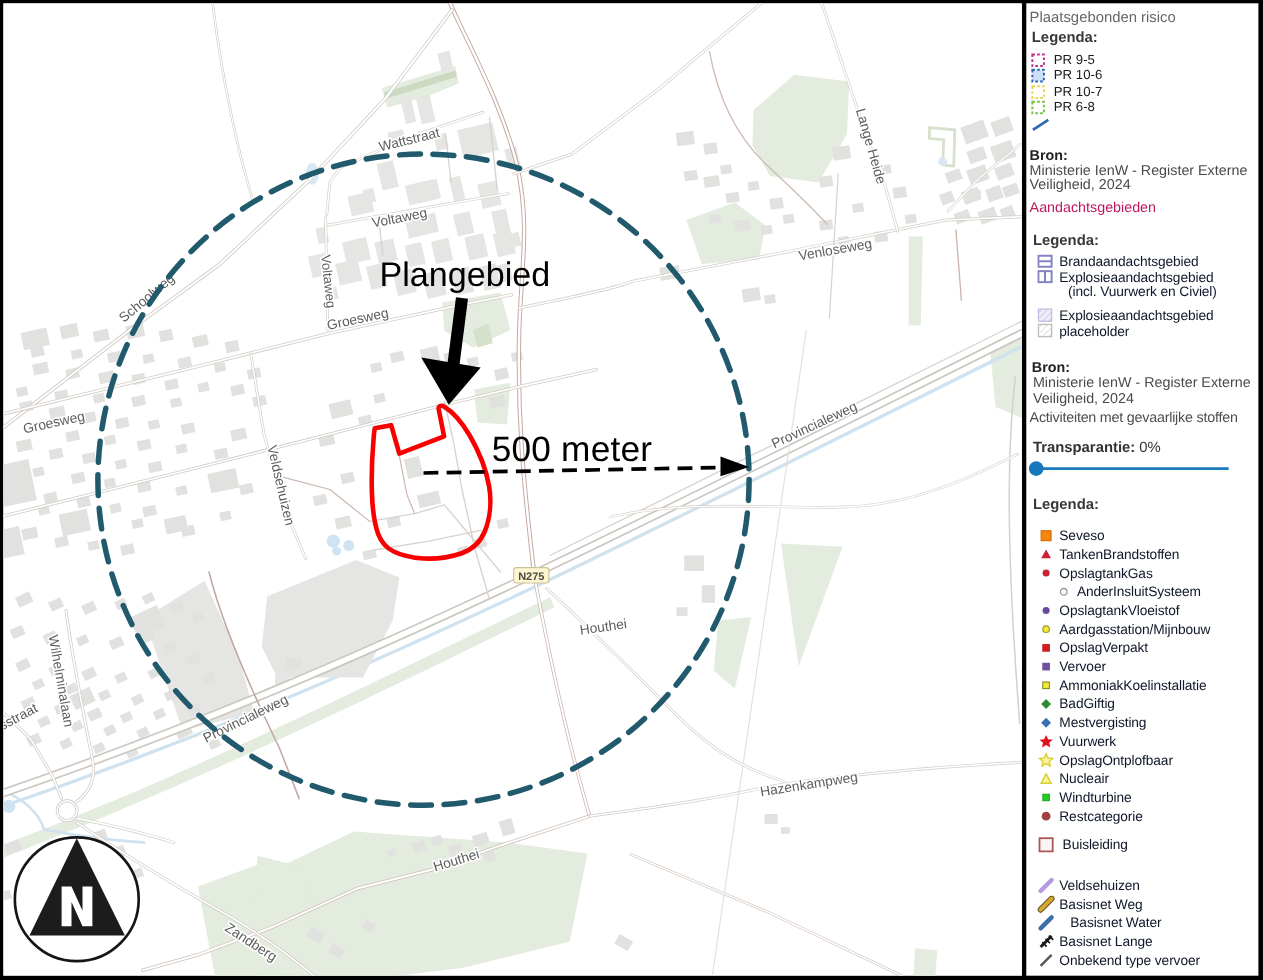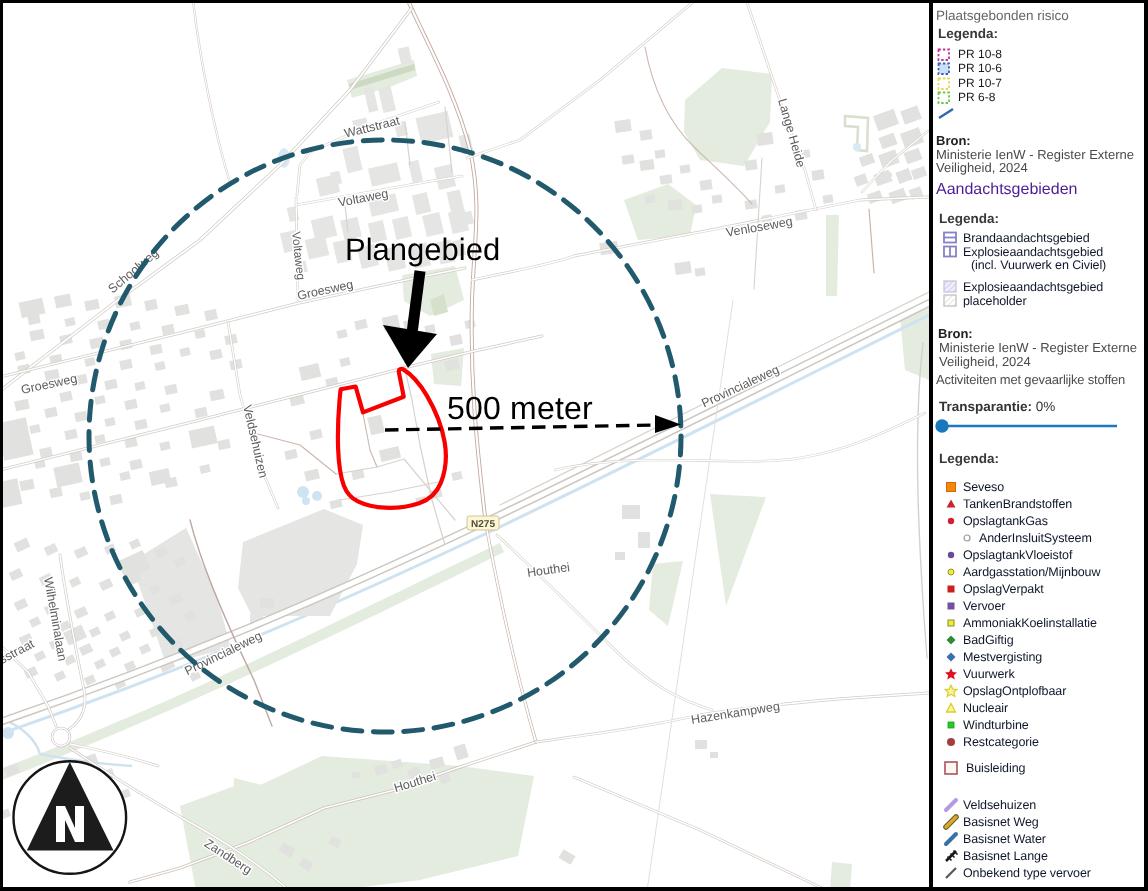--- a/index.html
+++ b/index.html
@@ -409,21 +409,21 @@
         </g>
 </svg></div>
 
 <div id="panel">
       <div style="position:absolute;left:3px;top:5px;font-size:13.5px;color:#666">Plaatsgebonden risico</div>
 <div style="position:absolute;left:5px;top:23px;font-size:13.5px;font-weight:bold;color:#383838">Legenda:</div>
 
 <svg style="position:absolute;left:4px;top:45px" width="14" height="14">
         <rect x="1.5" y="1.5" width="10.5" height="10.5" fill="#ffffff" stroke="#c0308c" stroke-width="1.8" stroke-dasharray="2.4 2"></rect>
       </svg>
-      <div class="t12" style="position:absolute;left:25px;top:44px">PR 10-8</div>
+      <div class="t12" style="position:absolute;left:25px;top:44px">PR 9-5</div>
 
 <svg style="position:absolute;left:4px;top:59px" width="14" height="14">
         <rect x="1.5" y="1.5" width="10.5" height="10.5" fill="#ccdff5" stroke="#2e63b8" stroke-width="1.8" stroke-dasharray="2.4 2"></rect>
       </svg>
       <div class="t12" style="position:absolute;left:25px;top:58px">PR 10-6</div>
 
 <svg style="position:absolute;left:4px;top:73.5px" width="14" height="14">
         <rect x="1.5" y="1.5" width="10.5" height="10.5" fill="#ffffff" stroke="#e3d84e" stroke-width="1.8" stroke-dasharray="2.4 2"></rect>
       </svg>
       <div class="t12" style="position:absolute;left:25px;top:72.5px">PR 10-7</div>
@@ -432,21 +432,21 @@
         <rect x="1.5" y="1.5" width="10.5" height="10.5" fill="#ffffff" stroke="#6cc53e" stroke-width="1.8" stroke-dasharray="2.4 2"></rect>
       </svg>
       <div class="t12" style="position:absolute;left:25px;top:86.5px">PR 6-8</div>
 
 <svg style="position:absolute;left:4px;top:102px" width="22" height="16">
         <path d="M2,13 L16,4" stroke="#3068b0" stroke-width="2.4"></path>
       </svg>
 <div style="position:absolute;left:3px;top:130px;font-size:13px;font-weight:bold;color:#222">Bron:</div>
 <div style="position:absolute;left:3px;top:144px;font-size:13px;color:#4a4a4a;white-space:nowrap">Ministerie IenW - Register Externe</div>
 <div style="position:absolute;left:3px;top:157px;font-size:13px;color:#4a4a4a">Veiligheid, 2024</div>
-<div style="position:absolute;left:3px;top:178px;font-size:16px;color:#4c1d95">Aandachtsgebieden</div>
+<div style="position:absolute;left:3px;top:178px;font-size:13px;color:#be185d">Aandachtsgebieden</div>
 <div style="position:absolute;left:6px;top:208px;font-size:13.5px;font-weight:bold;color:#383838">Legenda:</div>
 
 <div style="position:absolute;left:0;top:226px;width:100%;height:18px">
         <svg style="position:absolute;left:10px;top:1px" width="16" height="16">
           <rect x="1" y="2.5" width="12" height="10" fill="none" stroke="#8583c4" stroke-width="1.8"></rect>
           <line x1="1" y1="7.5" x2="13" y2="7.5" stroke="#8583c4" stroke-width="1.8"></line>
         </svg>
         <span class="t13" style="position:absolute;left:30px;top:2px;white-space:nowrap">Brandaandachtsgebied</span>
       </div>
 
@@ -627,21 +627,21 @@
           <path d="M3,13 L13,3" stroke="#6a5a20" stroke-width="5.5" stroke-linecap="round"></path>
           <path d="M3,13 L13,3" stroke="#d6a830" stroke-width="3.5" stroke-linecap="round"></path>
         </svg>
         <span class="t13" style="position:absolute;left:30px;top:2px;white-space:nowrap">Basisnet Weg</span>
       </div>
 
 <div style="position:absolute;left:0;top:827px;width:100%;height:18px">
         <svg style="position:absolute;left:10px;top:1px" width="16" height="16">
           <path d="M3,13 L13,3" stroke="#3a6fa8" stroke-width="4" stroke-linecap="round"></path>
         </svg>
-        <span class="t13" style="position:absolute;left:30px;top:2px;white-space:nowrap">Basisnet Water</span>
+        <span class="t13" style="position:absolute;left:40px;top:2px;white-space:nowrap">Basisnet Water</span>
       </div>
 
 <div style="position:absolute;left:0;top:844px;width:100%;height:18px">
         <svg style="position:absolute;left:10px;top:1px" width="16" height="16">
           <path d="M3,13 L13,3" stroke="#1a1a1a" stroke-width="2.6"></path>
           <path d="M4.5,8.5 L8.5,12.5 M7.5,5.5 L11.5,9.5 M10.5,2.5 L14.5,6.5" stroke="#1a1a1a" stroke-width="1.6"></path>
         </svg>
         <span class="t13" style="position:absolute;left:30px;top:2px;white-space:nowrap">Basisnet Lange</span>
       </div>
 

